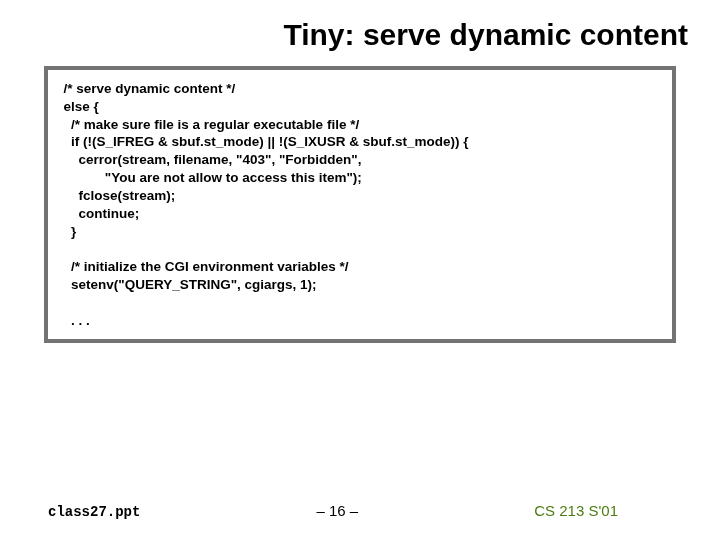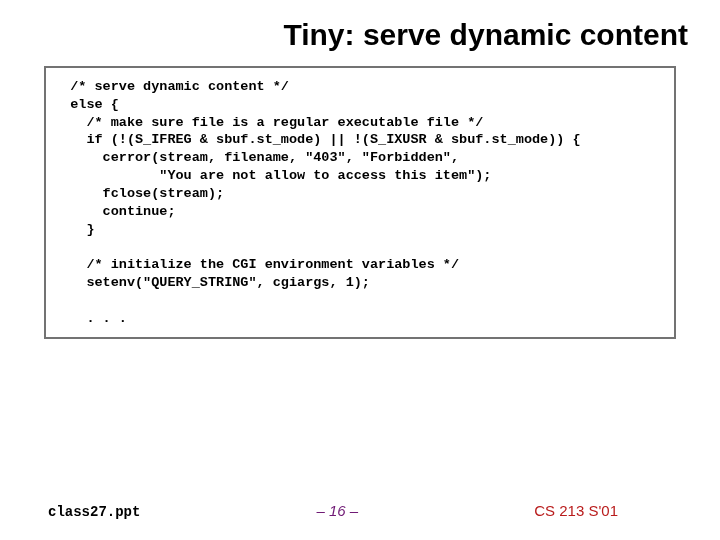--- a/index.html
+++ b/index.html
@@ -22,24 +22,24 @@
     color: #000;
   }
   .body-text {
     font-size: 19px;
     line-height: 1.25;
     color: #000;
     padding: 0 6px 0 6px;
     margin-bottom: 12px;
   }
   .code-box {
-    border: 2px solid #737373;
+    border: 4px solid #737373;
     margin: 0 12px 0 12px;
     padding: 10px 8px 10px 8px;
-    font-family: Liberation Mono, monospace;
+    font-family: Liberation Sans, sans-serif;
     font-size: 13.5px;
     font-weight: bold;
     line-height: 1.32;
     white-space: pre;
     color: #000;
   }
   .footer {
     position: absolute;
     bottom: 20px;
     left: 0;
@@ -51,27 +51,26 @@
   }
   .footer-left {
     font-family: "Courier New", Courier, monospace;
     font-weight: bold;
     font-size: 14px;
     color: #000;
   }
   .footer-center {
     font-family: Arial, Helvetica, sans-serif;
     font-size: 15px;
-    color: #701a75;
-    font-style: italic;
+    color: #000000;
   }
   .footer-right {
     font-family: Arial, Helvetica, sans-serif;
     font-size: 15px;
-    color: #b91c1c;
+    color: #4d7c0f;
   }
 </style>
 </head>
 <body>
 
 <div class="slide">
   <h1 class="title">Tiny: serve dynamic content</h1>
   <div class="code-box">  /* serve dynamic content */
   else {
     /* make sure file is a regular executable file */

